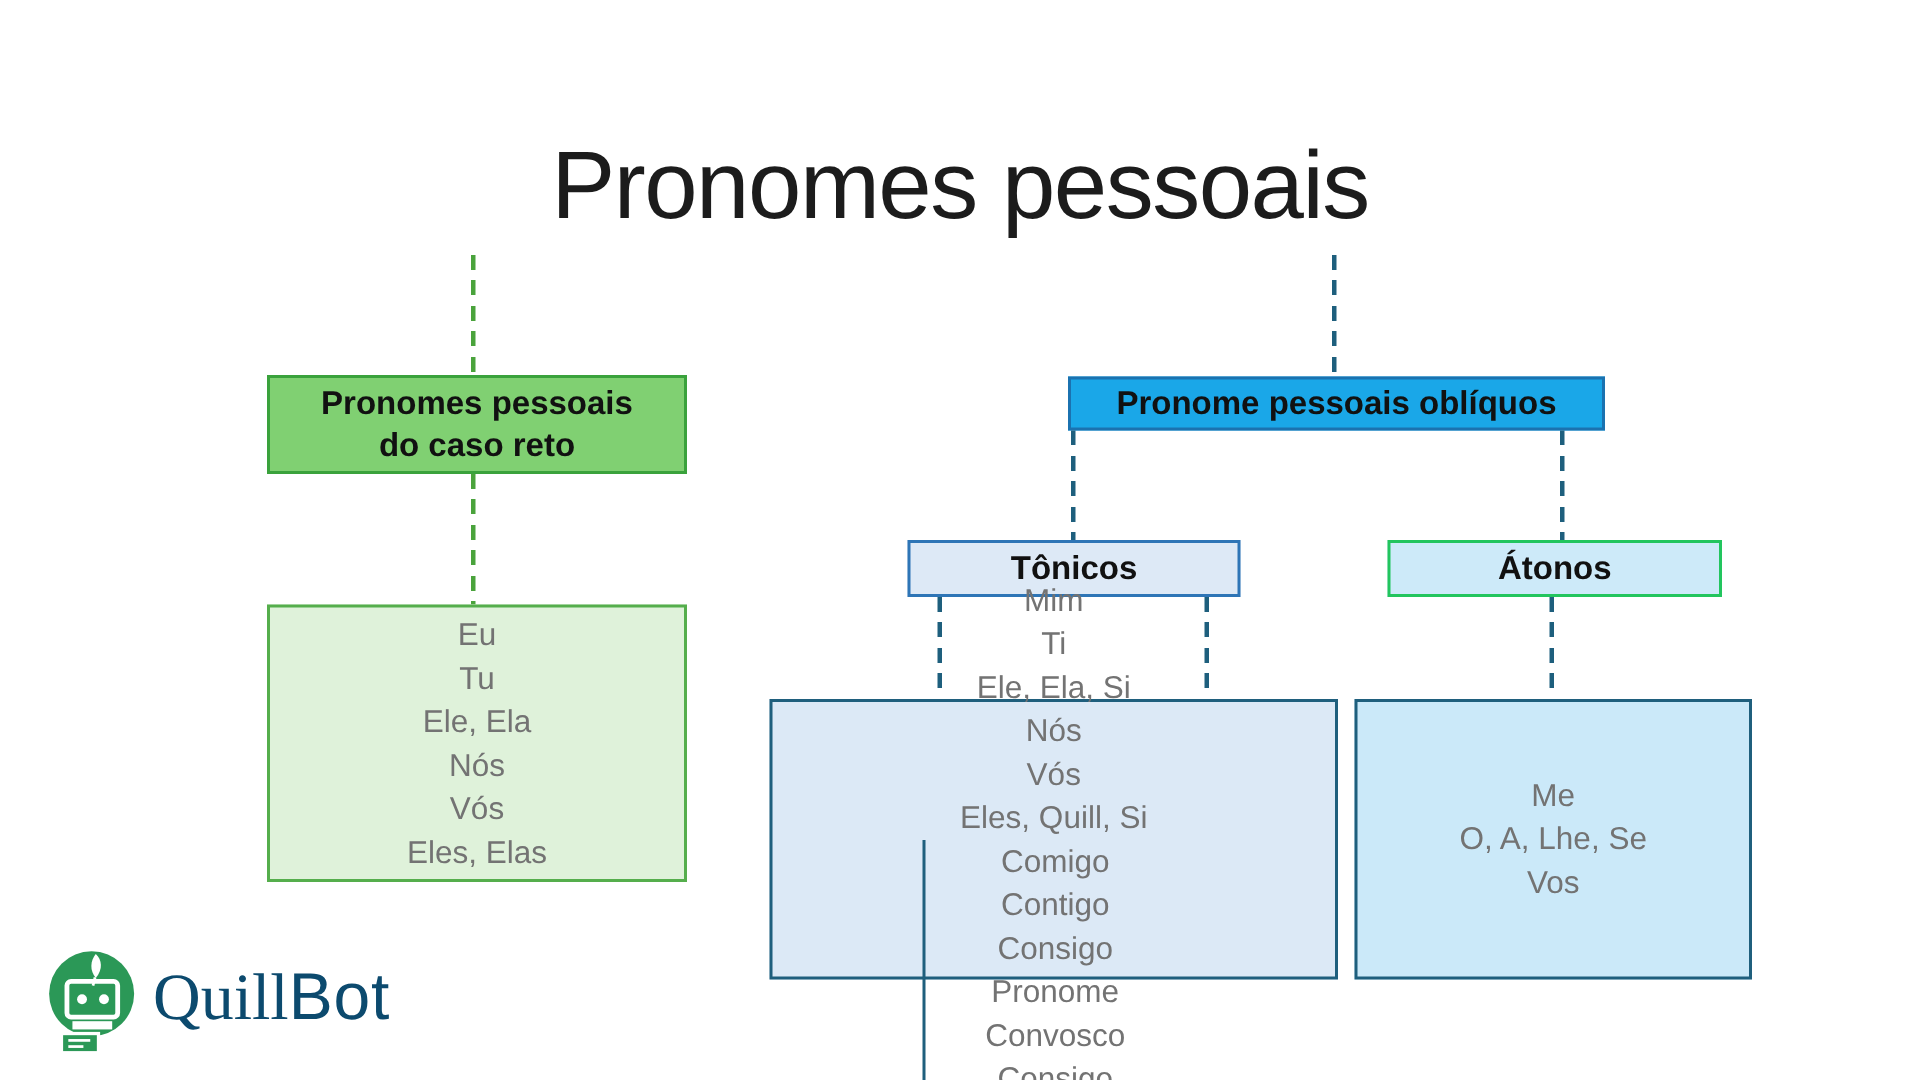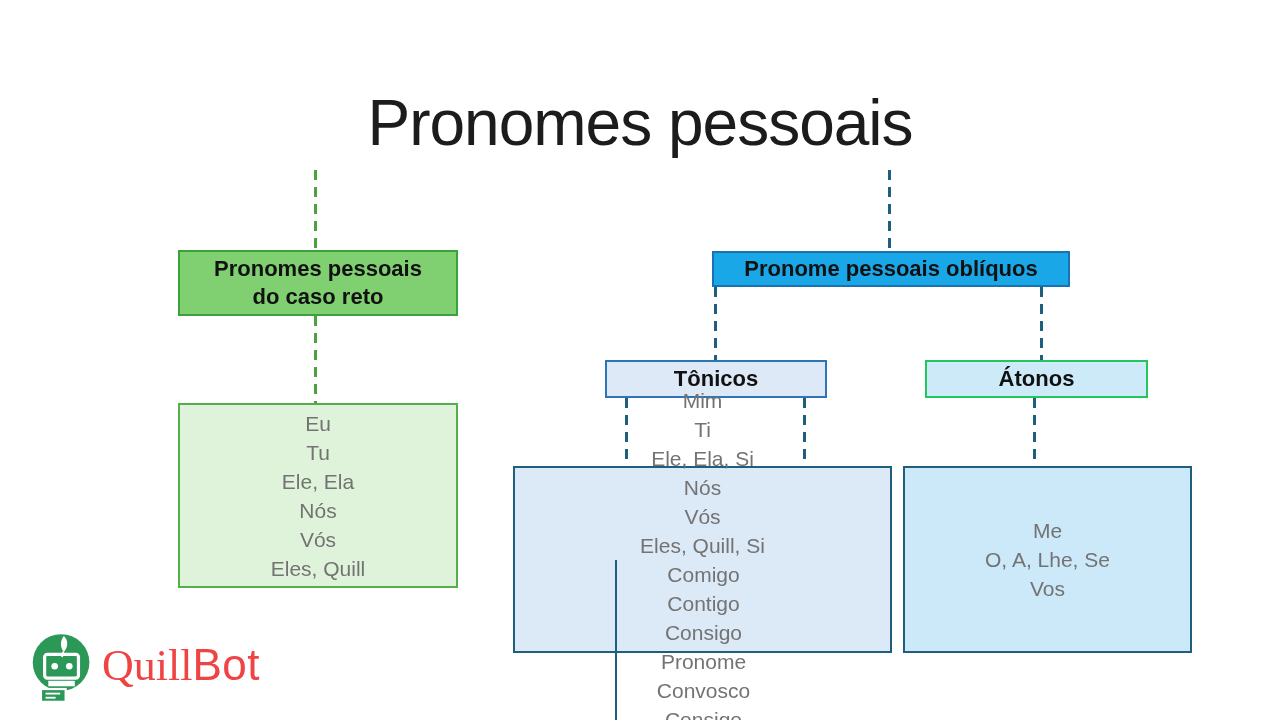--- a/index.html
+++ b/index.html
@@ -42,21 +42,21 @@
   .cyan-list   { background:#cbe9f9; border:2px solid #1f5f7d; }
 
   .two-col { display:flex; flex-direction:column; padding:0; }
   .two-col .col {
     display:flex; flex-direction:column; align-items:center; justify-content:center;
     height:100%; box-sizing:border-box;
   }
   .two-col .col.right { border-left:2px solid #1f5f7d; }
 
   .logo { left:30px; top:626px; width:230px; height:84px; display:flex; align-items:center; }
-  .wordmark { font-size:44px; color:#ef4444; margin-left:8px; white-space:nowrap; line-height:44px; padding-bottom:6px; }
+  .wordmark { font-size:44px; color:#0c4a6e; margin-left:8px; white-space:nowrap; line-height:44px; padding-bottom:6px; }
   .wordmark .serif { font-family:"Liberation Serif","DejaVu Serif",serif; }
   .wordmark .sans  { font-family:"Liberation Sans","DejaVu Sans",sans-serif; letter-spacing:0.5px; }
 </style>
 </head>
 <body>
 
 <div class="canvas">
 
   <div class="abs slide-title">Pronomes pessoais</div>
 
@@ -72,21 +72,21 @@
 
   <div class="abs vdash green" style="left:314px; top:316px; height:87px;"></div>
 
   <div class="abs list-box reto-list" style="left:178px; top:403px; width:280px; height:185px;">
     <div>
         <div>Eu</div>
         <div>Tu</div>
         <div>Ele, Ela</div>
         <div>Nós</div>
         <div>Vós</div>
-        <div>Eles, Quill</div>
+        <div>Eles, Elas</div>
       </div>
   </div>
 
   <div class="abs node header obl-header" style="left:712px; top:251px; width:358px; height:36px;">
     <span>Pronome pessoais oblíquos</span>
   </div>
 
   <div class="abs vdash teal" style="left:714px; top:287px; height:73px;"></div>
   <div class="abs vdash teal" style="left:1040px; top:287px; height:73px;"></div>
 
@@ -118,21 +118,21 @@
           <div>Comigo</div>
           <div>Contigo</div>
           <div>Consigo</div>
           <div>Pronome</div>
           <div>Convosco</div>
           <div>Consigo</div>
         </div>
     </div>
   </div>
 
-  <div class="abs list-box cyan-list" style="left:903px; top:466px; width:289px; height:187px;">
+  <div class="abs list-box cyan-list" style="left:903px; top:466px; width:265px; height:187px;">
     <div>
         <div>Me</div>
         <div>O, A, Lhe, Se</div>
         <div>Vos</div>
       </div>
   </div>
 
   <div class="abs logo">
     <svg width="70" height="84" viewBox="0 0 70 84">
       <circle cx="34" cy="36" r="31" fill="#2b9857"></circle>

